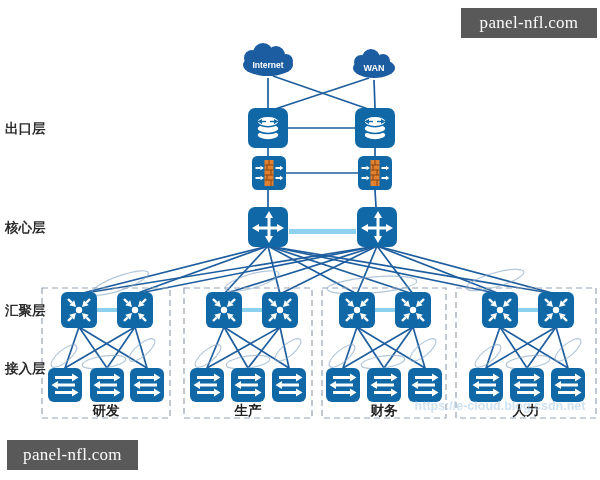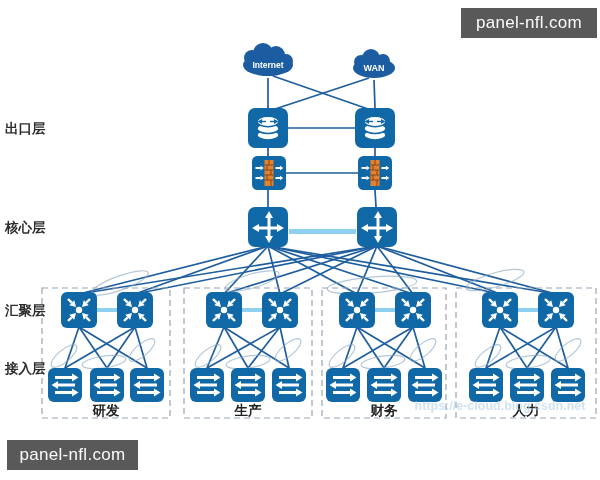--- a/index.html
+++ b/index.html
@@ -11,21 +11,21 @@
     overflow:hidden;
   }
   svg{position:absolute;left:0;top:0;}
   .wm{
     position:absolute;
     background:#595959;
     color:#fafafa;
     font-size:17px;
     letter-spacing:.3px;
     display:flex;align-items:center;justify-content:center;
-    font-family:Liberation Sans, sans-serif;
+    font-family:Liberation Serif, serif;
   }
   .wm-tr{left:461px;top:8px;width:136px;height:30px;}
   .wm-bl{left:7px;top:440px;width:131px;height:30px;}
   text{font-family:"Liberation Sans","DejaVu Sans",sans-serif;}
   .layer-label{font-size:13.5px;font-weight:600;fill:#2b2b2b;}
   .group-label{font-size:13.5px;font-weight:600;fill:#222222;text-anchor:middle;}
   .cloud-label{font-weight:bold;fill:#ffffff;text-anchor:middle;}
   .csdn{font-size:12.5px;font-weight:600;fill:#a9cce9;opacity:.55;text-anchor:middle;}
   .edge{stroke:#1e5e9e;stroke-width:1.7;fill:none;}
   .trunk{stroke:#8ed0ef;fill:none;}

